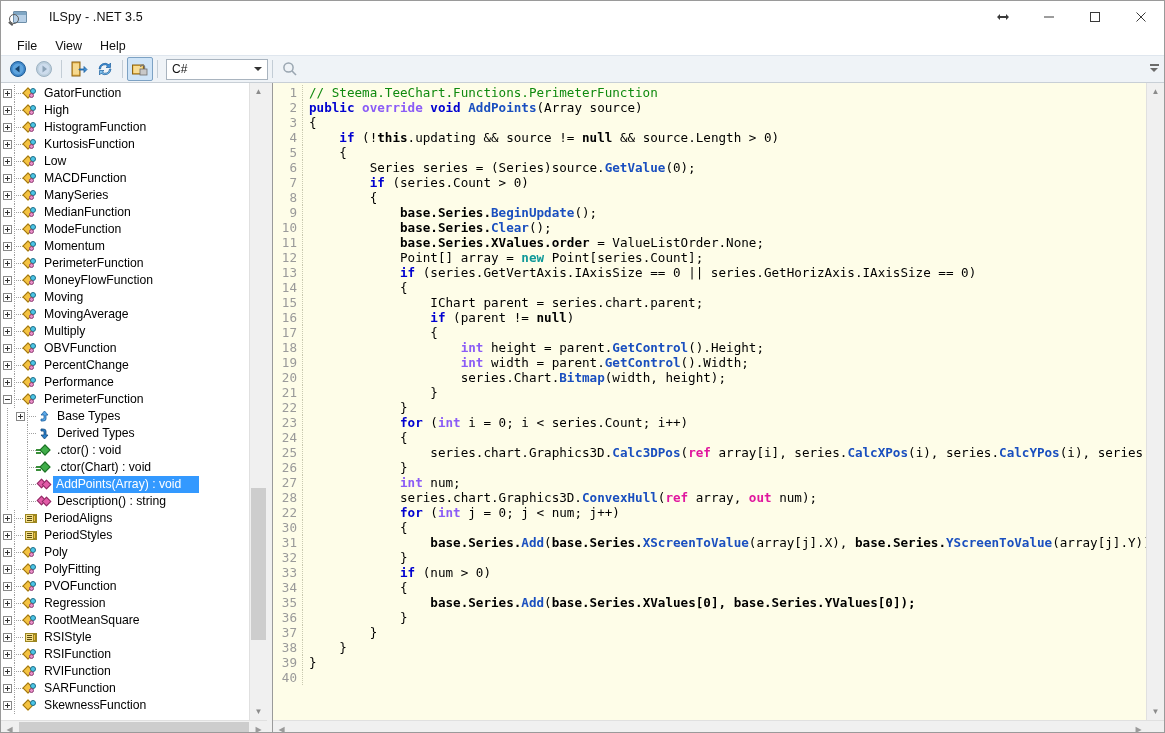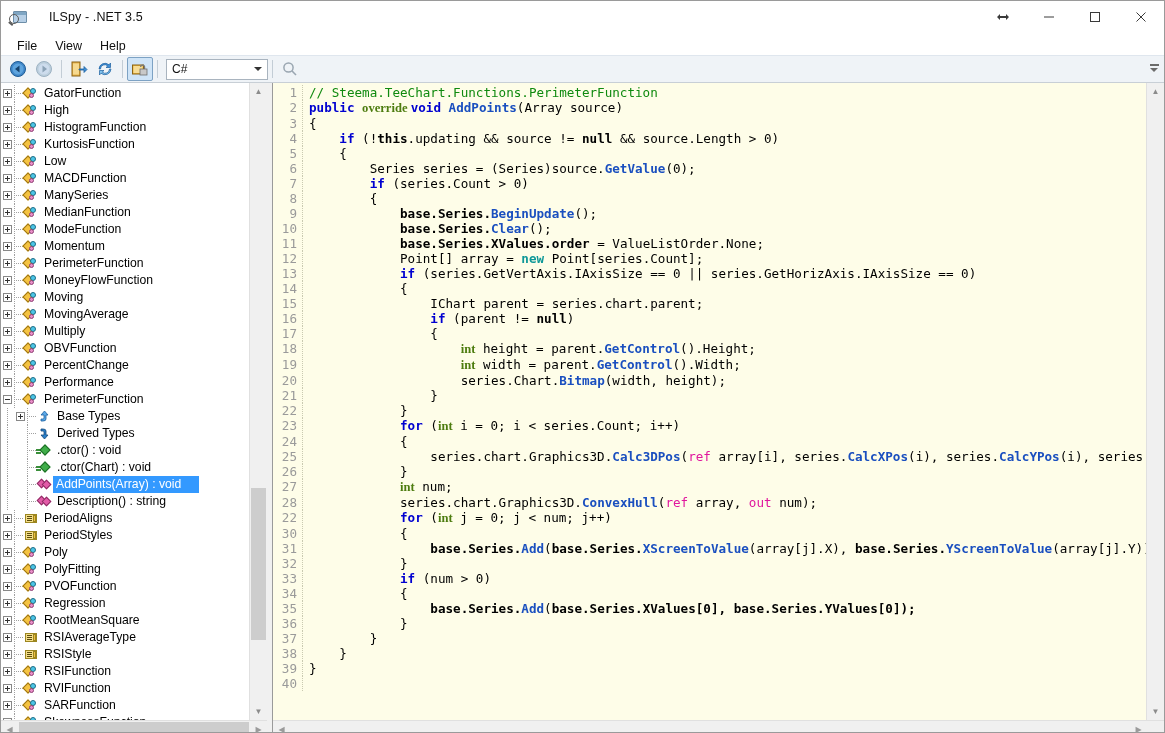--- a/index.html
+++ b/index.html
@@ -116,22 +116,22 @@
   
   .code-pane{position:relative;flex:1;background:#fefde8;overflow:hidden;
              border-left:1px solid #9a9a9a;}
   .code-area{position:absolute;left:0;top:0;right:17px;bottom:18px;overflow:hidden;background:#fefde8;}
   pre.code{margin:0;padding:2px 0 0 0;font-family:"DejaVu Sans Mono","Liberation Mono",monospace;
            font-size:12.6px;line-height:15px;color:#000;white-space:pre;}
   .ln{display:inline-block;width:24px;text-align:right;color:#9a9a9a;
       padding-right:5px;margin-right:6px;border-right:1px dotted #c9c9b0;
       font-family:"DejaVu Sans Mono","Liberation Mono",monospace;}
   .k{color:#0000d0;font-weight:bold;}       
-  .k2{color:#4d7c0f;font-weight:bold;font-family:Liberation Serif, serif;}      
-  .k3{color:#e0179e;font-weight:normal;}      
+  .k2{color:#8b5cf6;font-weight:bold;}      
+  .k3{color:#e0179e;font-weight:bold;}      
   .k4{color:#0f9898;font-weight:bold;}      
   .cm{color:#0f8a0f;}                        
   .mth{color:#1a4fbf;font-weight:bold;}      
   .bs{font-weight:bold;}                     
   .nm{color:#000;}
 </style>
 </head>
 <body>
 
 <div id="app">
@@ -717,37 +717,20 @@
               <span class="connector">
                 <span class="h"></span>
                 <span class="v"></span>
               </span>
               <span class="ico class">
                 <span class="d"></span>
                 <span class="g1"></span>
                 <span class="g2"></span>
               </span>
               <span class="lbl">RootMeanSquare</span>
-            </div>
-            <div class="trow">
-              <span class="expander">
-                <span class="box plus"></span>
-              </span>
-              <span class="connector">
-                <span class="h"></span>
-                <span class="v"></span>
-              </span>
-              <span class="ico enum">
-                <span class="r"></span>
-                <span class="l1"></span>
-                <span class="l2"></span>
-                <span class="l3"></span>
-                <span class="sq"></span>
-              </span>
-              <span class="lbl">RSIAverageType</span>
             </div>
             <div class="trow">
               <span class="expander">
                 <span class="box plus"></span>
               </span>
               <span class="connector">
                 <span class="h"></span>
                 <span class="v"></span>
               </span>
               <span class="ico enum">

